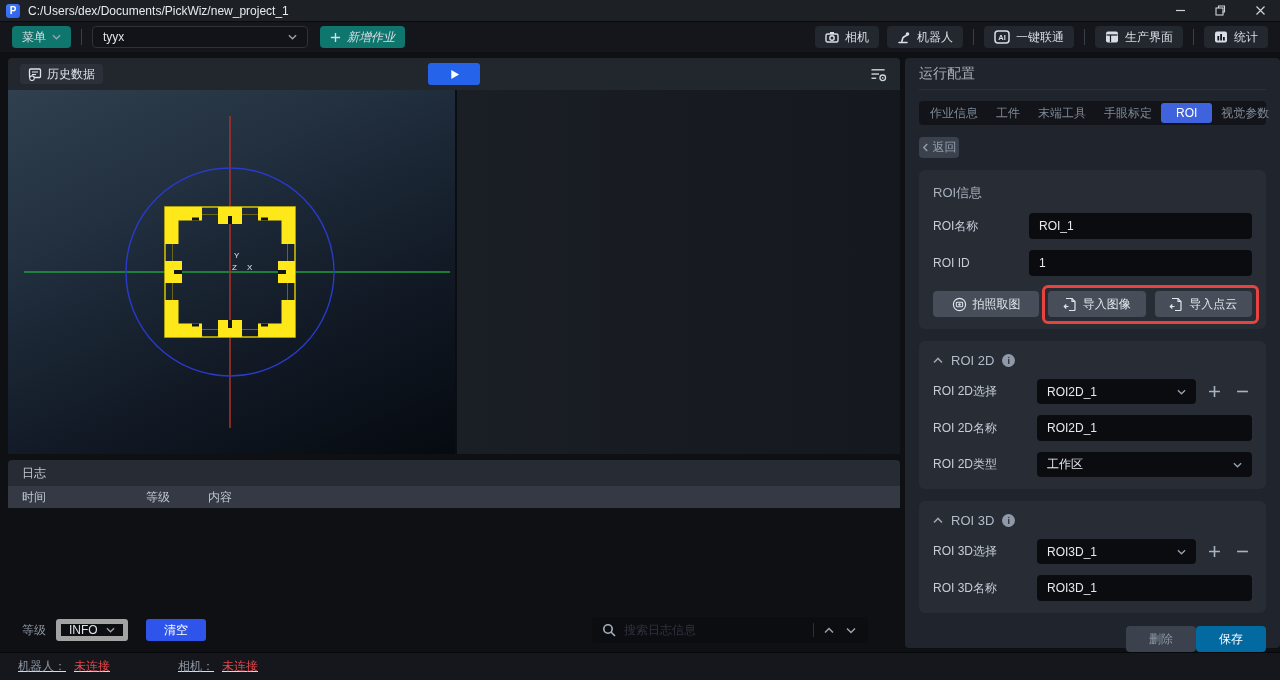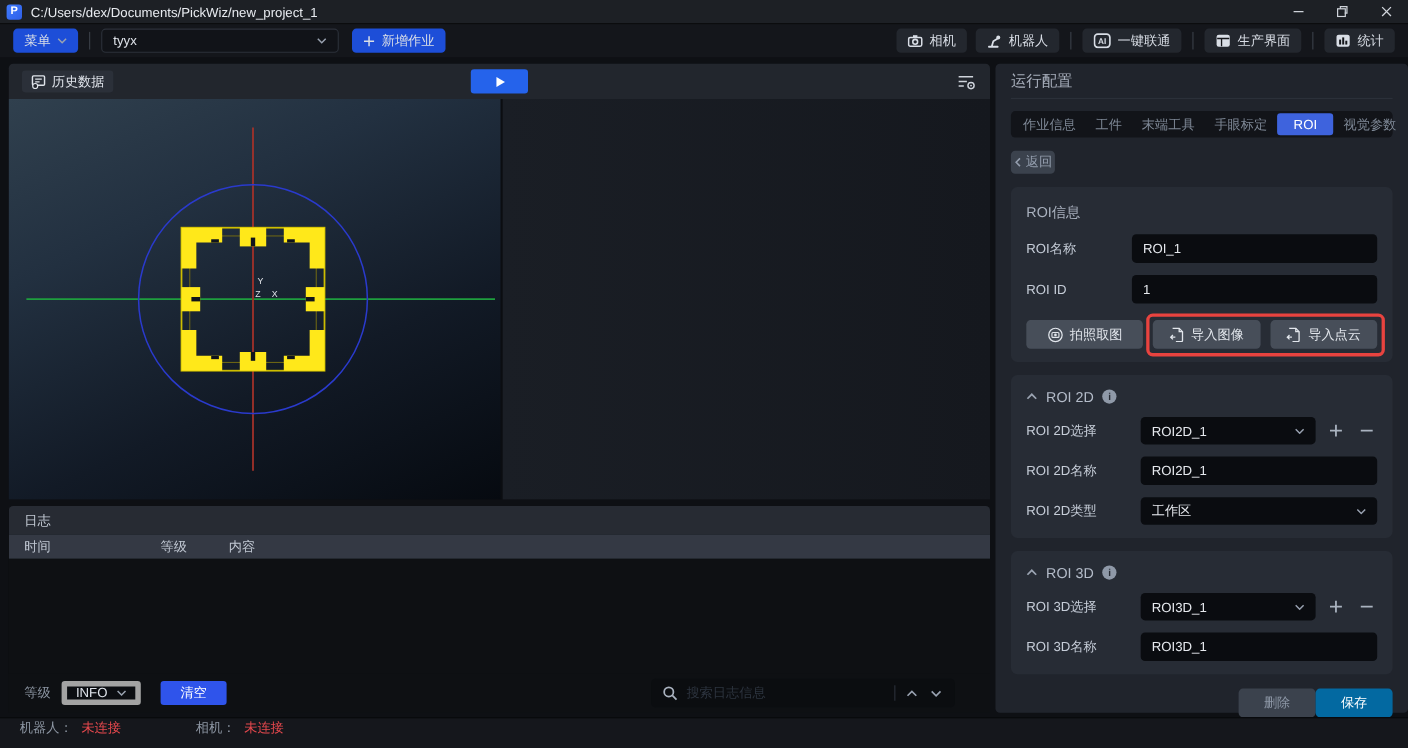--- a/index.html
+++ b/index.html
@@ -8,21 +8,21 @@
 
   
   .titlebar { position:absolute; left:0; top:0; width:1280px; height:22px; background:#1d2025; display:flex; align-items:center; border-bottom:1px solid #0a0b0d; }
   .logo { width:14px; height:14px; margin:0 8px 0 6px; border-radius:3px; background:linear-gradient(135deg,#3f7bff,#2f5fe8); color:#fff; font-size:10px; font-weight:bold; display:flex; align-items:center; justify-content:center; }
   .title-path { color:#e8ebf0; font-size:12px; }
   .win-controls { margin-left:auto; display:flex; height:100%; }
   .win-btn { width:40px; height:100%; display:flex; align-items:center; justify-content:center; color:#cfd3da; cursor:default; }
 
   
   .toolbar { position:absolute; left:0; top:22px; width:1280px; height:30px; background:#14161b; display:flex; align-items:center; padding:0 12px; }
-  .tb-btn { height:22px; background:#1d4ed8; border:none; border-radius:4px; color:#d9dee6; font-size:12px; display:inline-flex; align-items:center; gap:6px; padding:0 10px; font-family:inherit; }
+  .tb-btn { height:22px; background:#0f766e; border:none; border-radius:4px; color:#d9dee6; font-size:12px; display:inline-flex; align-items:center; gap:6px; padding:0 10px; font-family:inherit; }
   .tb-divider { width:1px; height:16px; background:#3a4049; margin:0 10px; }
   .job-select { height:22px; width:216px; background:#111318; border:1px solid #2c313a; border-radius:4px; display:flex; align-items:center; padding:0 10px; color:#dfe3ea; }
   .job-select .chev { margin-left:auto; color:#9aa3b1; }
   .tb-right { margin-left:auto; display:flex; align-items:center; }
   .tb-right .tb-btn { background:#23272e; }
   .chev { display:inline-flex; color:#9aa3b1; }
 
   
   .main-left { position:absolute; left:8px; top:58px; width:892px; height:590px; display:flex; flex-direction:column; }
   .vp-toolbar { position:relative; height:32px; background:#22262d; border-radius:4px 4px 0 0; display:flex; align-items:center; padding:0 12px; flex:none; }
@@ -74,21 +74,21 @@
   .gray-btn { height:26px; background:#474e59; border:none; border-radius:4px; color:#e2e6ec; font-size:12px; display:inline-flex; align-items:center; justify-content:center; gap:6px; font-family:inherit; }
   .capture-btn { width:106px; flex:none; }
   .annotated { position:relative; flex:1; display:flex; gap:9px; }
   .annotated .gray-btn { flex:1; }
   .red-box { position:absolute; left:-6px; right:-7px; top:-6px; bottom:-7px; border:3px solid #e8433f; border-radius:6px; pointer-events:none; }
   .rp-footer { margin-top:13px; display:flex; justify-content:flex-end; gap:0; }
   .delete-btn { width:70px; height:26px; background:#3b424d; border:none; border-radius:4px; color:#8d97a6; font-size:12px; font-family:inherit; }
   .save-btn { width:70px; height:26px; background:#0369a1; border:none; border-radius:4px; color:#fff; font-size:12px; font-family:inherit; }
 
   
-  .statusbar { position:absolute; left:0; top:652px; width:1280px; height:28px; background:#15171c; border-top:1px solid #07080a; display:flex; padding:0 18px; gap:8px; }
+  .statusbar { position:absolute; left:0; top:652px; width:1280px; height:28px; background:#15171c; border-top:1px solid #07080a; display:flex; align-items:center; padding:0 18px; gap:8px;text-decoration:underline; }
   .sb-label { color:#8d96a3; }
   .sb-red { color:#e5484d; }
   .sb-gap { width:52px; }
 </style>
 </head>
 <body>
 
 <div class="app">
 
   <div class="titlebar">
@@ -127,21 +127,21 @@
     </button>
     <div class="tb-divider"></div>
     <div class="job-select">
       <span>tyyx</span>
       <span class="chev">
           <svg width="9" height="6" viewBox="0 0 10 6">
             <polyline points="1,1 5,5 9,1" fill="none" stroke="currentColor" stroke-width="1.5"></polyline>
           </svg>
         </span>
     </div>
-    <button class="tb-btn" style="margin-left:12px;">
+    <button class="tb-btn" style="margin-left:12px;font-style:italic;">
       <span class="chev" style="color:#d9dee6;">
           <svg width="11" height="11" viewBox="0 0 12 12">
             <path d="M6 1v10M1 6h10" stroke="currentColor" stroke-width="1.5"></path>
           </svg>
         </span>
       <span>新增作业</span>
     </button>
 
     <div class="tb-right">
       <button class="tb-btn">

